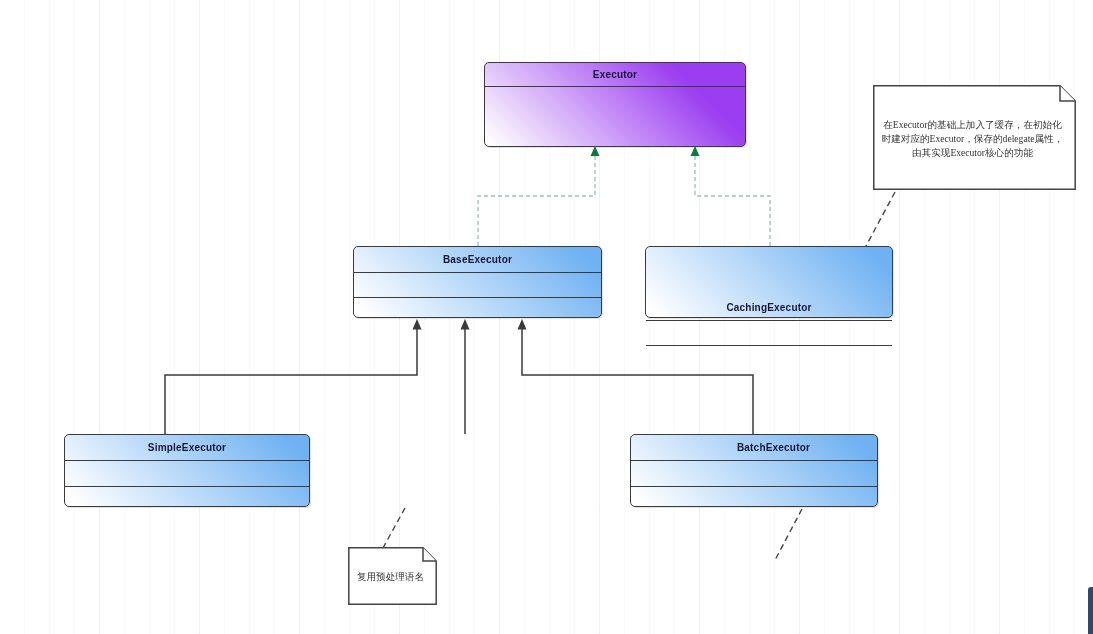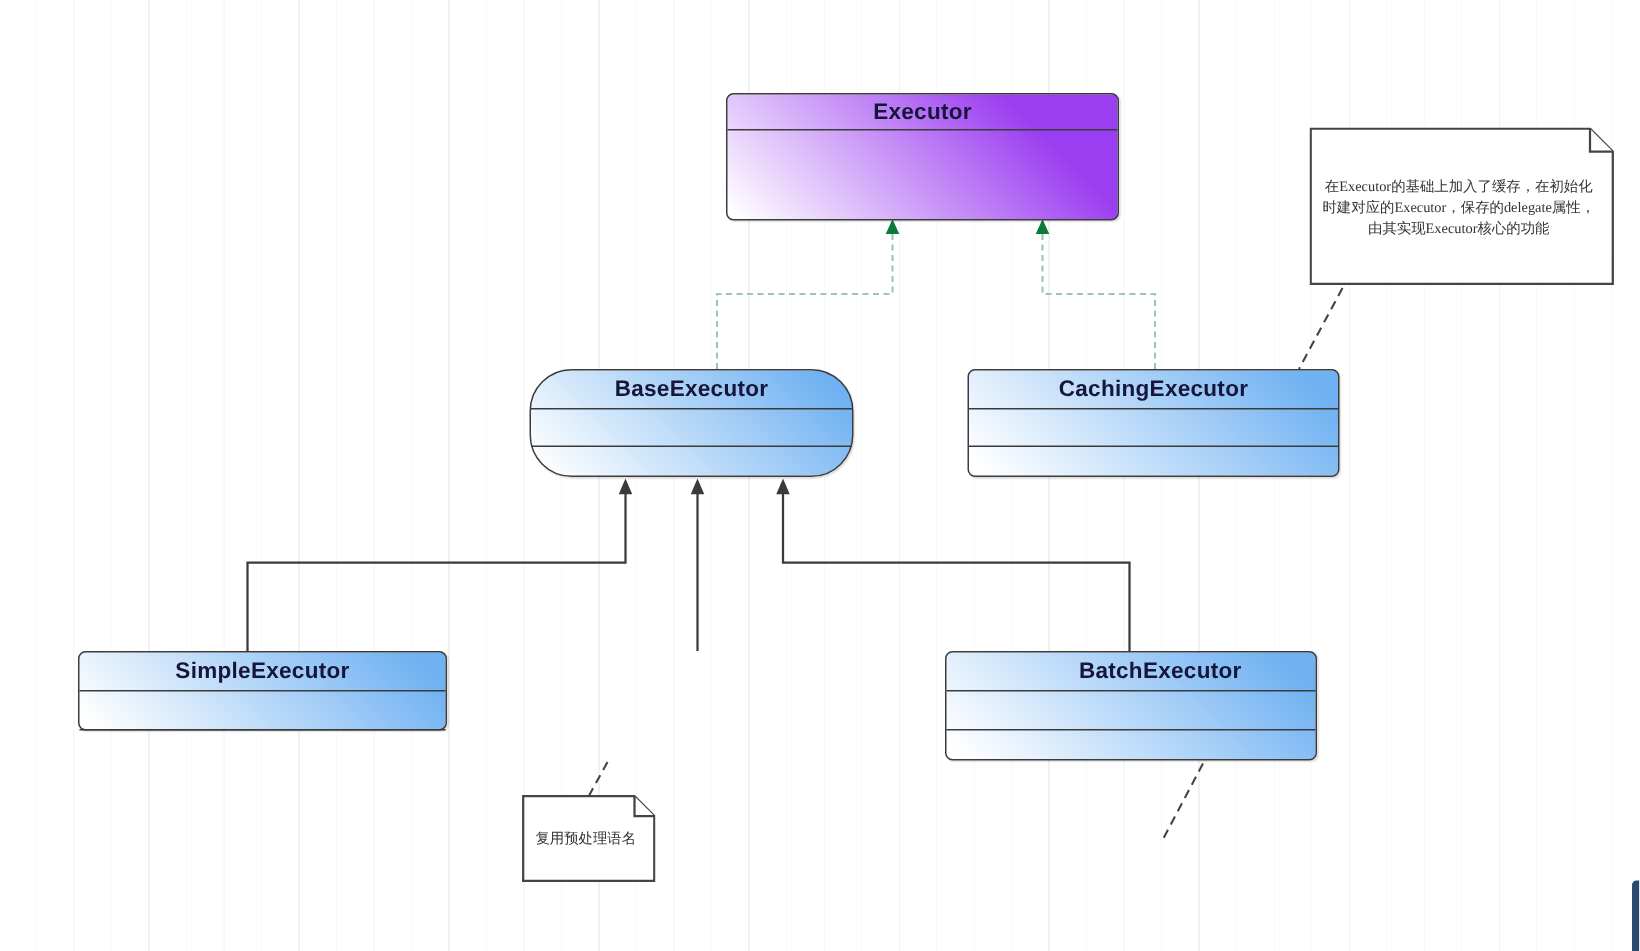--- a/index.html
+++ b/index.html
@@ -12,21 +12,21 @@
     font-family:"Liberation Sans", sans-serif;
   }
   .uml-class{
     position:absolute;border:1.6px solid #3b3b3b;border-radius:5px;
     box-sizing:border-box;box-shadow:1px 1px 1px rgba(0,0,0,0.12);
   }
   .uml-class.iface{ background:linear-gradient(45deg,#ffffff 2%, var(--interface-fill,#9b3df0) 78%); }
   .uml-class.impl { background:linear-gradient(45deg,#ffffff 4%, var(--class-fill,#6fb1f2) 92%); }
   .cmp-title{
     display:flex;align-items:center;justify-content:center;
-    font-weight:bold;font-size:15px;color:#16163a;letter-spacing:0.2px;
+    font-weight:bold;font-size:10px;color:#16163a;letter-spacing:0.2px;
     box-sizing:border-box;
   }
   .cmp{box-sizing:border-box;border-top:1.4px solid #3b3b3b;}
   .note-box{position:absolute;border-radius:11px;}
   .note-box svg{position:absolute;left:0;top:0;}
   .note-text{
     position:absolute;left:4px;right:8px;top:0;bottom:0;
     display:flex;align-items:center;justify-content:center;text-align:center;
     font-family:"Liberation Serif", serif;color:#333;
   }
@@ -65,37 +65,37 @@
     <path d="M802,509 L774,562" fill="none" stroke="#444" stroke-width="1.4" stroke-dasharray="6,4"></path>
   </svg>
 
   <div class="uml-class iface" style="left:484px;top:62px;width:262px;height:85px;">
     <div class="cmp-title" style="height:23px;">
       <span>Executor</span>
     </div>
     <div class="cmp" style="height:58px;"></div>
   </div>
 
-  <div class="uml-class impl" style="left:353px;top:246px;width:216px;height:72px;border-radius:28px;">
+  <div class="uml-class impl" style="left:353px;top:246px;width:249px;height:72px;">
     <div class="cmp-title" style="height:25px;">
       <span>BaseExecutor</span>
     </div>
     <div class="cmp" style="height:25px;"></div>
     <div class="cmp" style="height:19px;"></div>
   </div>
 
   <div class="uml-class impl" style="left:645px;top:246px;width:248px;height:72px;">
-    <div class="cmp-title" style="height:25px;">
+    <div class="cmp-title" style="height:25px;margin-top:48px;">
       <span>CachingExecutor</span>
     </div>
     <div class="cmp" style="height:25px;"></div>
     <div class="cmp" style="height:19px;"></div>
   </div>
 
-  <div class="uml-class impl" style="left:52px;top:434px;width:246px;height:53px;">
+  <div class="uml-class impl" style="left:64px;top:434px;width:246px;height:73px;">
     <div class="cmp-title" style="height:25px;">
       <span>SimpleExecutor</span>
     </div>
     <div class="cmp" style="height:26px;"></div>
     <div class="cmp" style="height:19px;"></div>
   </div>
 
 
   <div class="uml-class impl" style="left:630px;top:434px;width:248px;height:73px;">
     <div class="cmp-title" style="height:25px;padding-left:39px;">
@@ -106,21 +106,21 @@
   </div>
 
   <div class="note-box" style="left:873px;top:85px;width:203px;height:105px;">
     <svg width="203" height="105" viewBox="0 0 203 105">
       <path d="M0.8,0.8 L187,0.8 L202.2,16 L202.2,104.2 L0.8,104.2 Z" fill="#ffffff" stroke="#444" stroke-width="1.5"></path>
       <path d="M187,0.8 L187,16 L202.2,16" fill="#ffffff" stroke="#444" stroke-width="1.5"></path>
     </svg>
     <div class="note-text big">在Executor的基础上加入了缓存，在初始化时建对应的Executor，保存的delegate属性，由其实现Executor核心的功能</div>
   </div>
 
-  <div class="note-box" style="left:348px;top:530px;width:89px;height:58px;">
+  <div class="note-box" style="left:348px;top:547px;width:89px;height:58px;">
     <svg width="89" height="58" viewBox="0 0 89 58">
       <path d="M0.8,0.8 L75,0.8 L88.2,14 L88.2,57.2 L0.8,57.2 Z" fill="#ffffff" stroke="#444" stroke-width="1.5"></path>
       <path d="M75,0.8 L75,14 L88.2,14" fill="#ffffff" stroke="#444" stroke-width="1.5"></path>
     </svg>
     <div class="note-text small">复用预处理语名</div>
   </div>
 
 
   <div id="scroll-thumb"></div>
 </div>

